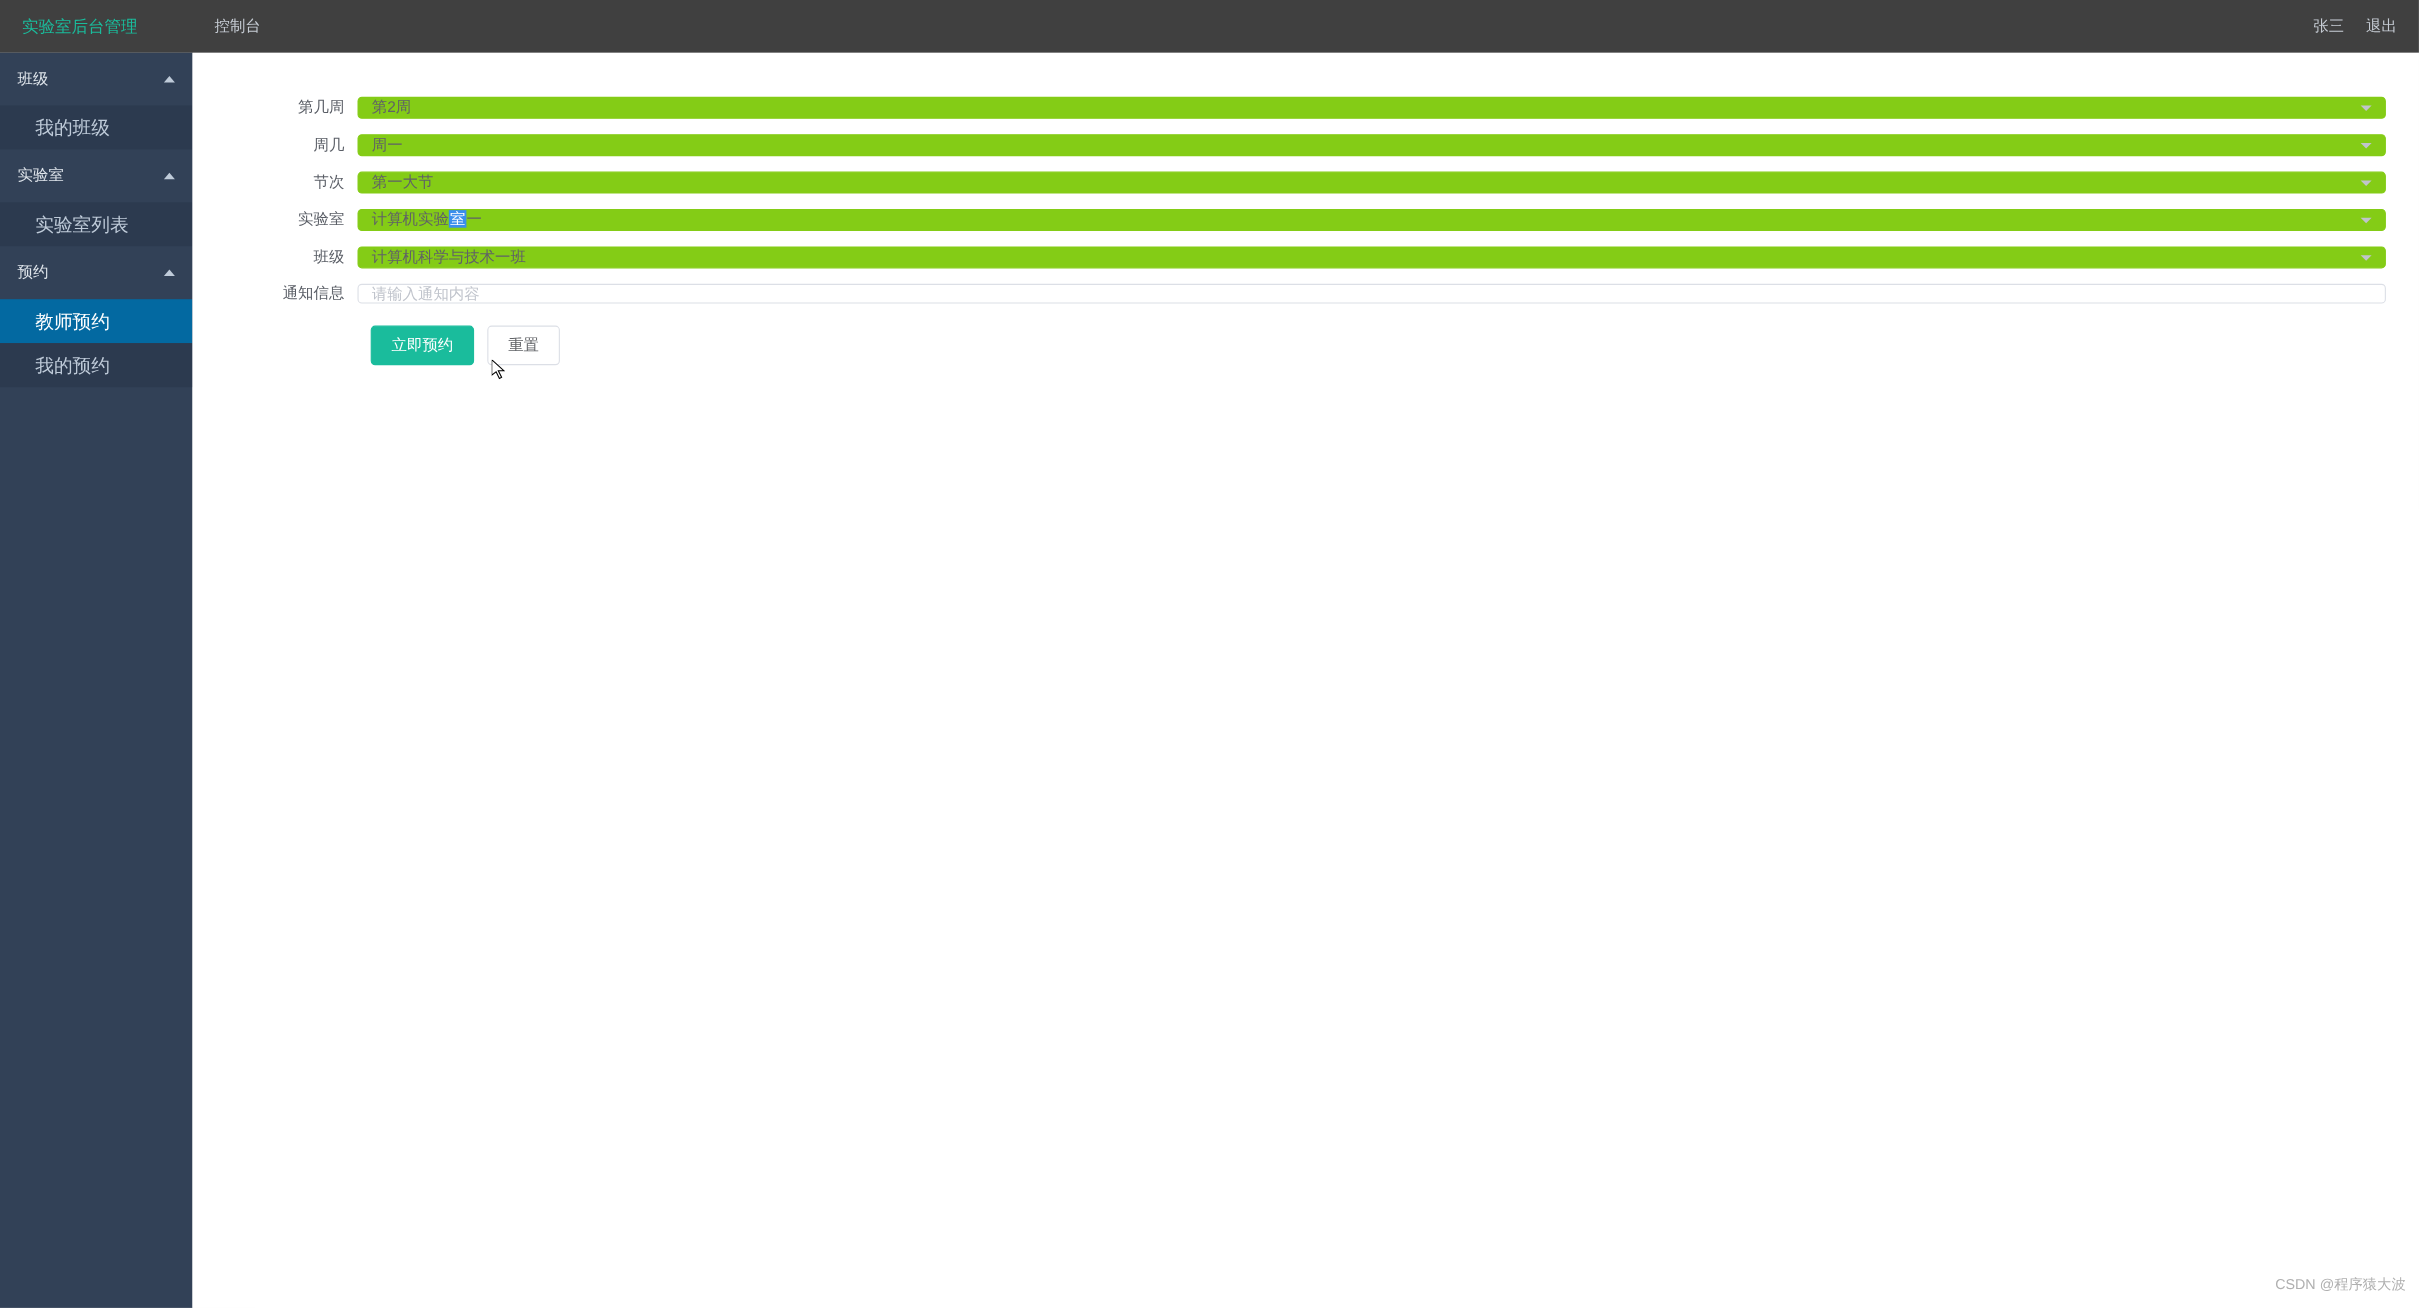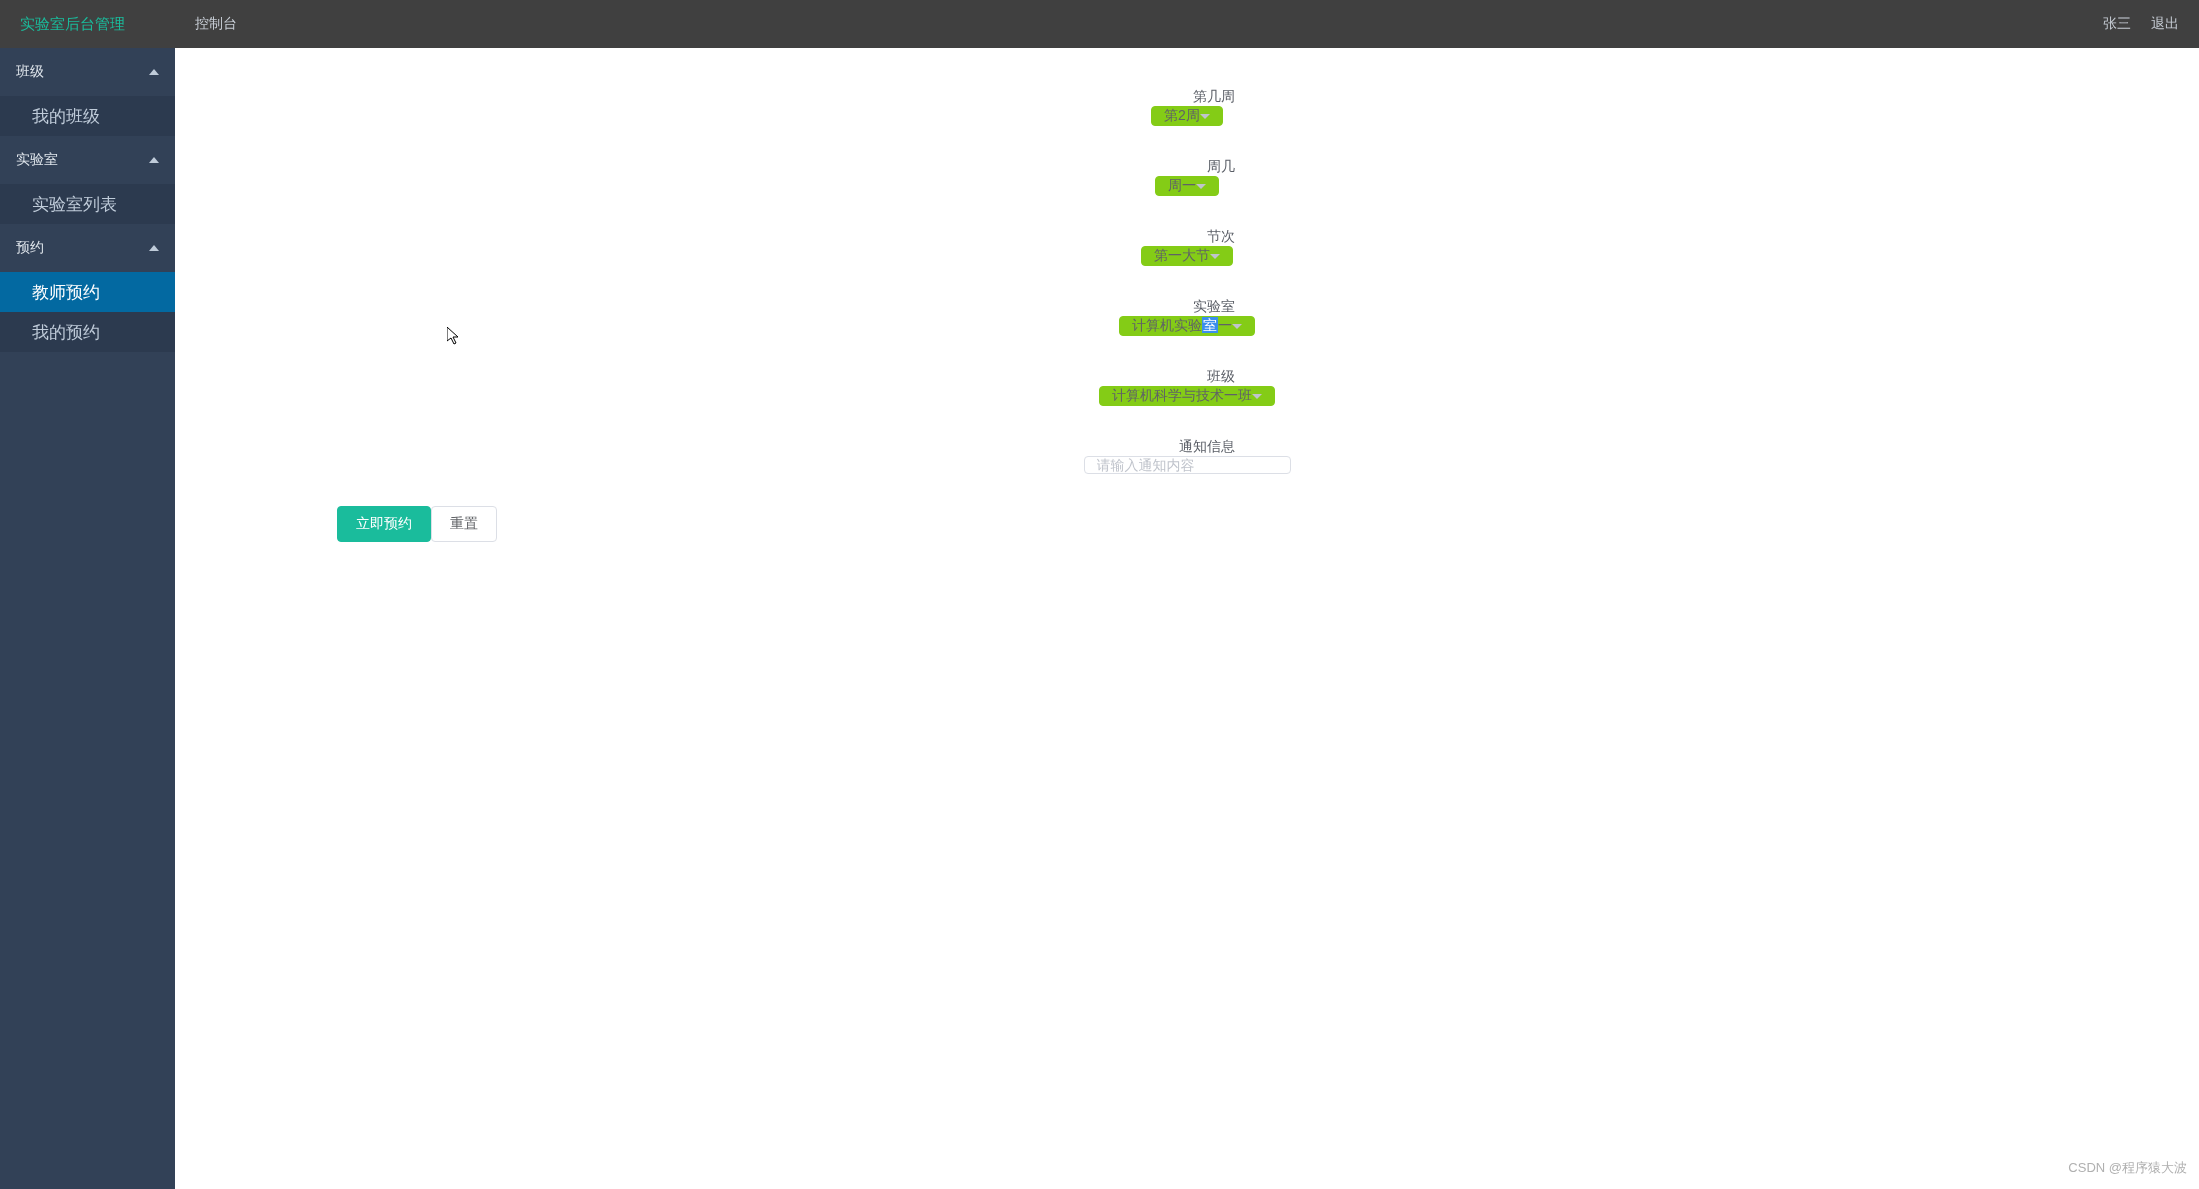--- a/index.html
+++ b/index.html
@@ -63,22 +63,21 @@
     .main {
       flex: 1;
       background: #fff;
       padding: 40px 30px;
       overflow: auto;
     }
     
     .form-row {
       display: flex;
       align-items: center;
-      margin-bottom: 32px;
-      flex-direction: column;
+      margin-bottom: 14px;
     }
     .form-label {
       width: 120px;
       text-align: right;
       padding-right: 12px;
       font-size: 14px;
       color: #5a5e66;
     }
     .form-select {
       flex: 1;
@@ -107,20 +106,21 @@
     .form-input::placeholder { color: #c0c4cc; }
     .dropdown-arrow {
       width: 0; height: 0;
       border-left: 5px solid transparent;
       border-right: 5px solid transparent;
       border-top: 5px solid #c0c4cc;
     }
     
     .form-buttons {
       display: flex;
+      gap: 12px;
       margin-left: 132px;
       margin-top: 20px;
     }
     .btn {
       height: 36px;
       padding: 0 18px;
       border-radius: 4px;
       font-size: 14px;
       cursor: pointer;
       display: flex;

